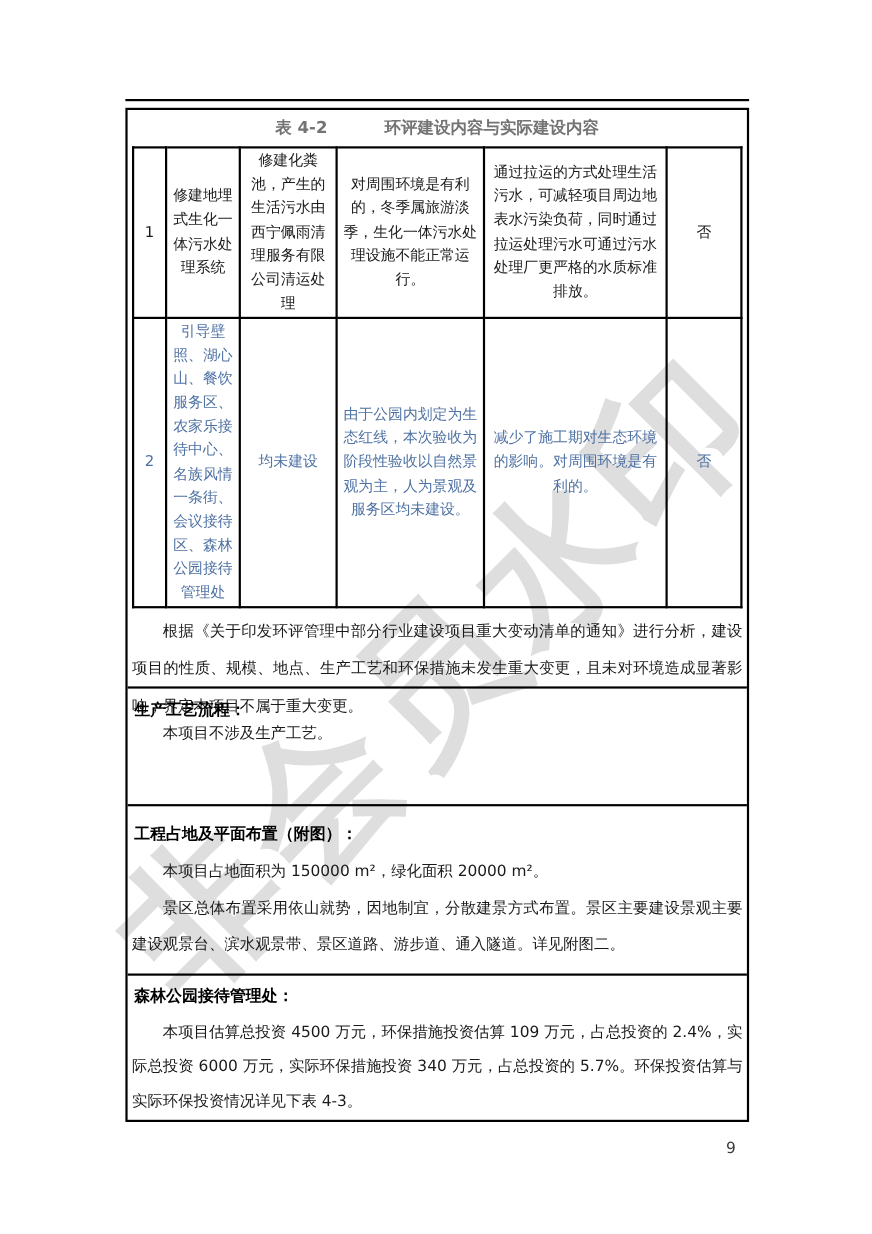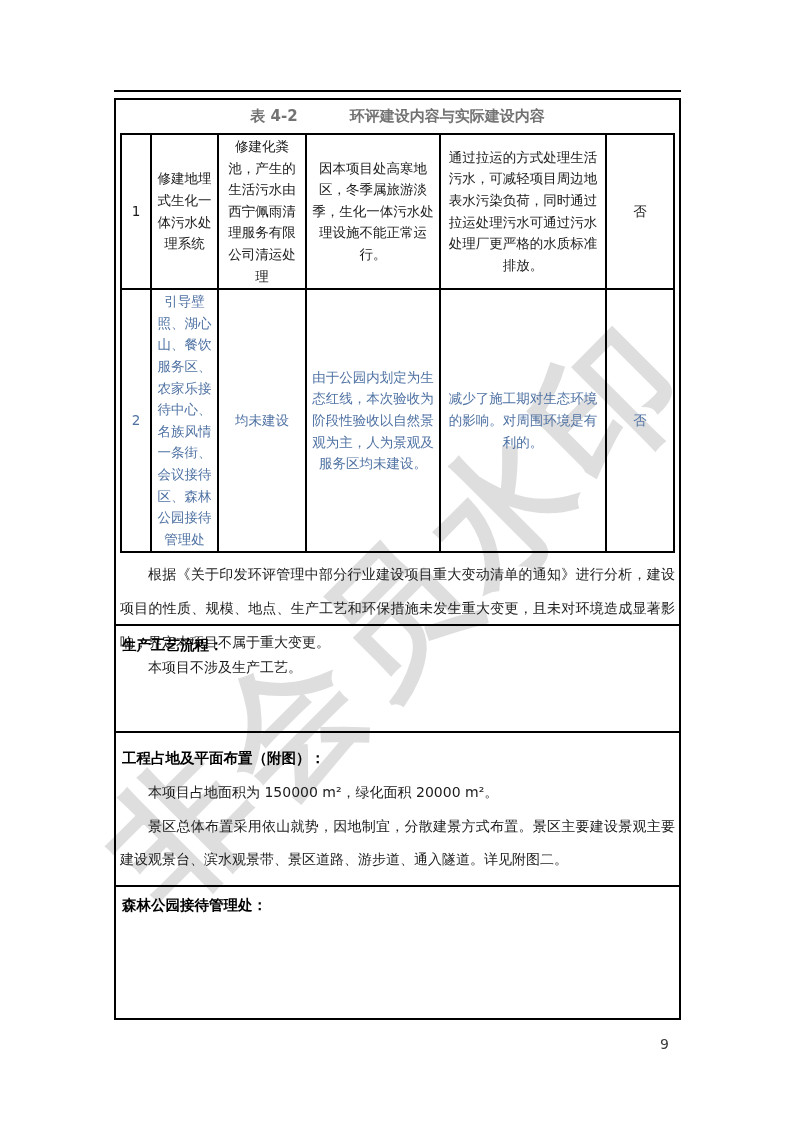--- a/index.html
+++ b/index.html
@@ -154,21 +154,21 @@
         <col class="col-actual">
       <col class="col-reason">
         <col class="col-analy">
         <col class="col-major">
     </colgroup>
     <tbody>
       <tr class="data-row-1">
         <td>1</td>
         <td>修建地埋式生化一体污水处理系统</td>
         <td>修建化粪池，产生的生活污水由西宁佩雨清理服务有限公司清运处理</td>
-        <td>因本项目处高寒地区，冬季属旅游淡季，生化一体污水处理设施不能正常运行。</td>
+        <td>对周围环境是有利的，冬季属旅游淡季，生化一体污水处理设施不能正常运行。</td>
         <td>通过拉运的方式处理生活污水，可减轻项目周边地表水污染负荷，同时通过拉运处理污水可通过污水处理厂更严格的水质标准排放。</td>
         <td>否</td>
       </tr>
       <tr class="data-row-2 blue-row">
         <td>2</td>
         <td>引导壁照、湖心山、餐饮服务区、农家乐接待中心、名族风情一条街、会议接待区、森林公园接待管理处</td>
         <td>均未建设</td>
         <td>由于公园内划定为生态红线，本次验收为阶段性验收以自然景观为主，人为景观及服务区均未建设。</td>
         <td>减少了施工期对生态环境的影响。对周围环境是有利的。</td>
         <td>否</td>
@@ -184,17 +184,18 @@
   </div>
 
   <div class="section sec-layout">
     <h3>工程占地及平面布置（附图）：</h3>
     <p class="p1">本项目占地面积为 150000 m²，绿化面积 20000 m²。</p>
     <p class="p2">景区总体布置采用依山就势，因地制宜，分散建景方式布置。景区主要建设景观主要建设观景台、滨水观景带、景区道路、游步道、通入隧道。详见附图二。</p>
   </div>
 
   <div class="section sec-investment">
     <h3>森林公园接待管理处：</h3>
+    <p>本项目估算总投资 4500 万元，环保措施投资估算 109 万元，占总投资的 2.4%，实际总投资 6000 万元，实际环保措施投资 340 万元，占总投资的 5.7%。环保投资估算与实际环保投资情况详见下表 4-3。</p>
   </div>
 
 </div>
 
 <div class="page-number">9</div>
 
 </body></html>

